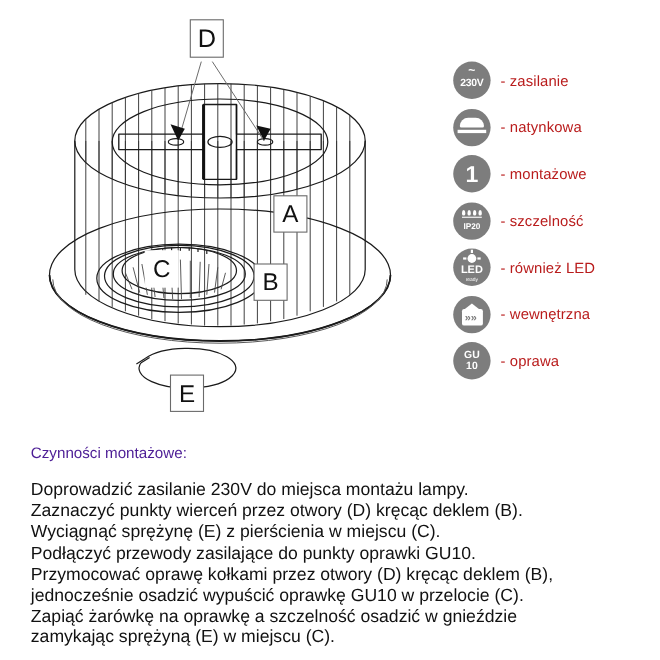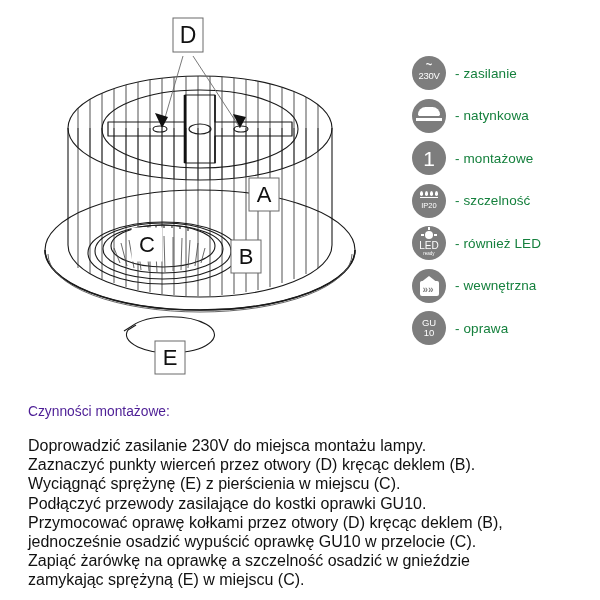--- a/index.html
+++ b/index.html
@@ -53,30 +53,30 @@
     background: #7d7d7d;
     position: relative;
     display: flex;
     align-items: center;
     justify-content: center;
     overflow: hidden;
   }
   .legend-label {
     margin-left: 9px;
     font-size: 13.5px;
-    color: #15803d;
+    color: #b91c1c;
     white-space: nowrap;
     letter-spacing: 0.1px;
   }
 
   
   .ico-txt {
     color: #ffffff;
     font-family: "Liberation Sans", sans-serif;
-    font-weight: normal;
+    font-weight: bold;
     line-height: 1;
     text-align: center;
   }
   .ico-230 { font-size: 9.5px; letter-spacing: -0.3px; margin-top: 4px; }
   .ico-tilde {
     position: absolute;
     top: 5px; left: 0; right: 0;
     text-align: center;
     color: #fff;
     font-size: 11px;
@@ -435,20 +435,20 @@
       </div>
       <div class="legend-label">- oprawa</div>
     </div>
   </div>
 
   <div id="instructions">
     <div id="instructions-title">Czynności montażowe:</div>
     <div class="instr-line">Doprowadzić zasilanie 230V do miejsca montażu lampy.</div>
     <div class="instr-line">Zaznaczyć punkty wierceń przez otwory (D) kręcąc deklem (B).</div>
     <div class="instr-line">Wyciągnąć sprężynę (E) z pierścienia w miejscu (C).</div>
-    <div class="instr-line">Podłączyć przewody zasilające do kostki oprawki GU10.</div>
+    <div class="instr-line">Podłączyć przewody zasilające do punkty oprawki GU10.</div>
     <div class="instr-line">Przymocować oprawę kołkami przez otwory (D) kręcąc deklem (B),</div>
     <div class="instr-line">jednocześnie osadzić wypuścić oprawkę GU10 w przelocie (C).</div>
     <div class="instr-line">Zapiąć żarówkę na oprawkę a szczelność osadzić w gnieździe</div>
     <div class="instr-line">zamykając sprężyną (E) w miejscu (C).</div>
   </div>
 
 </div>
 
 </body></html>

